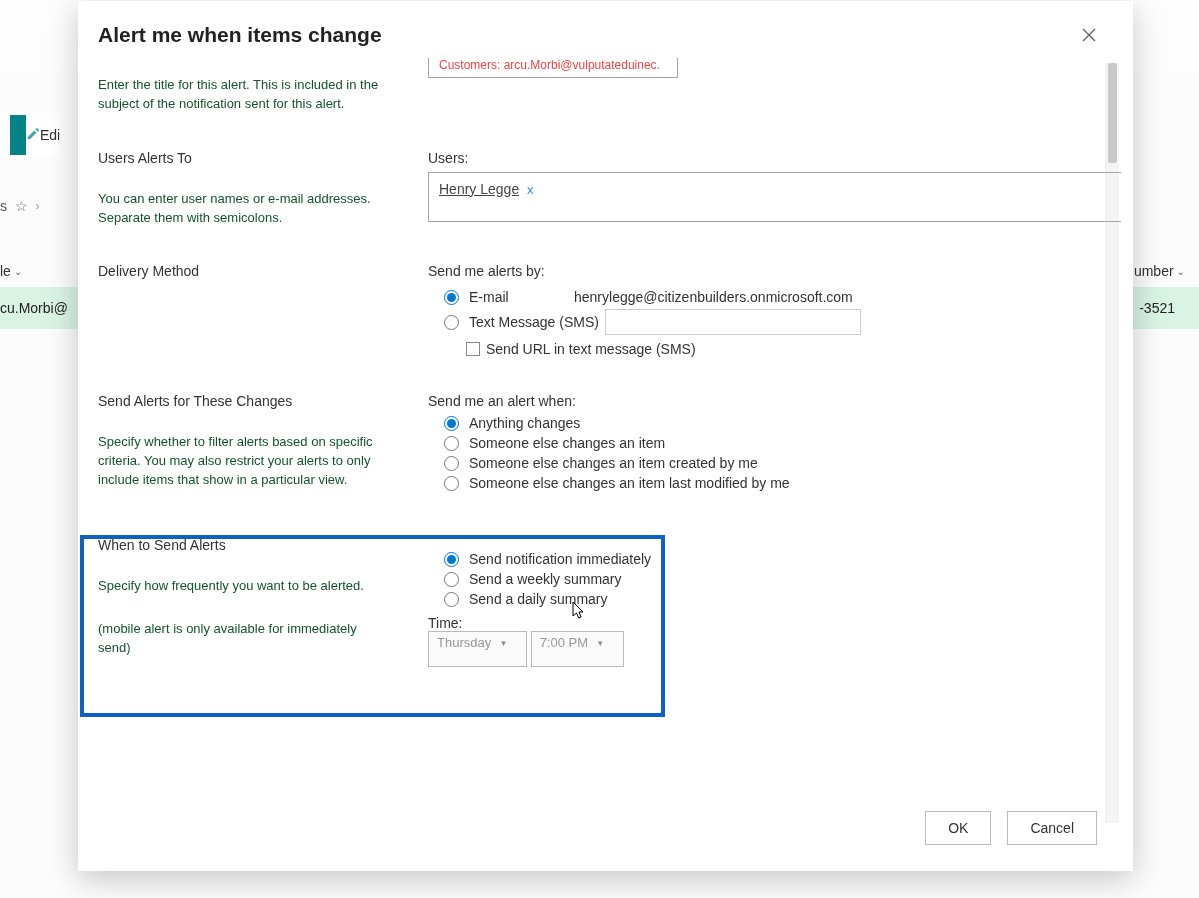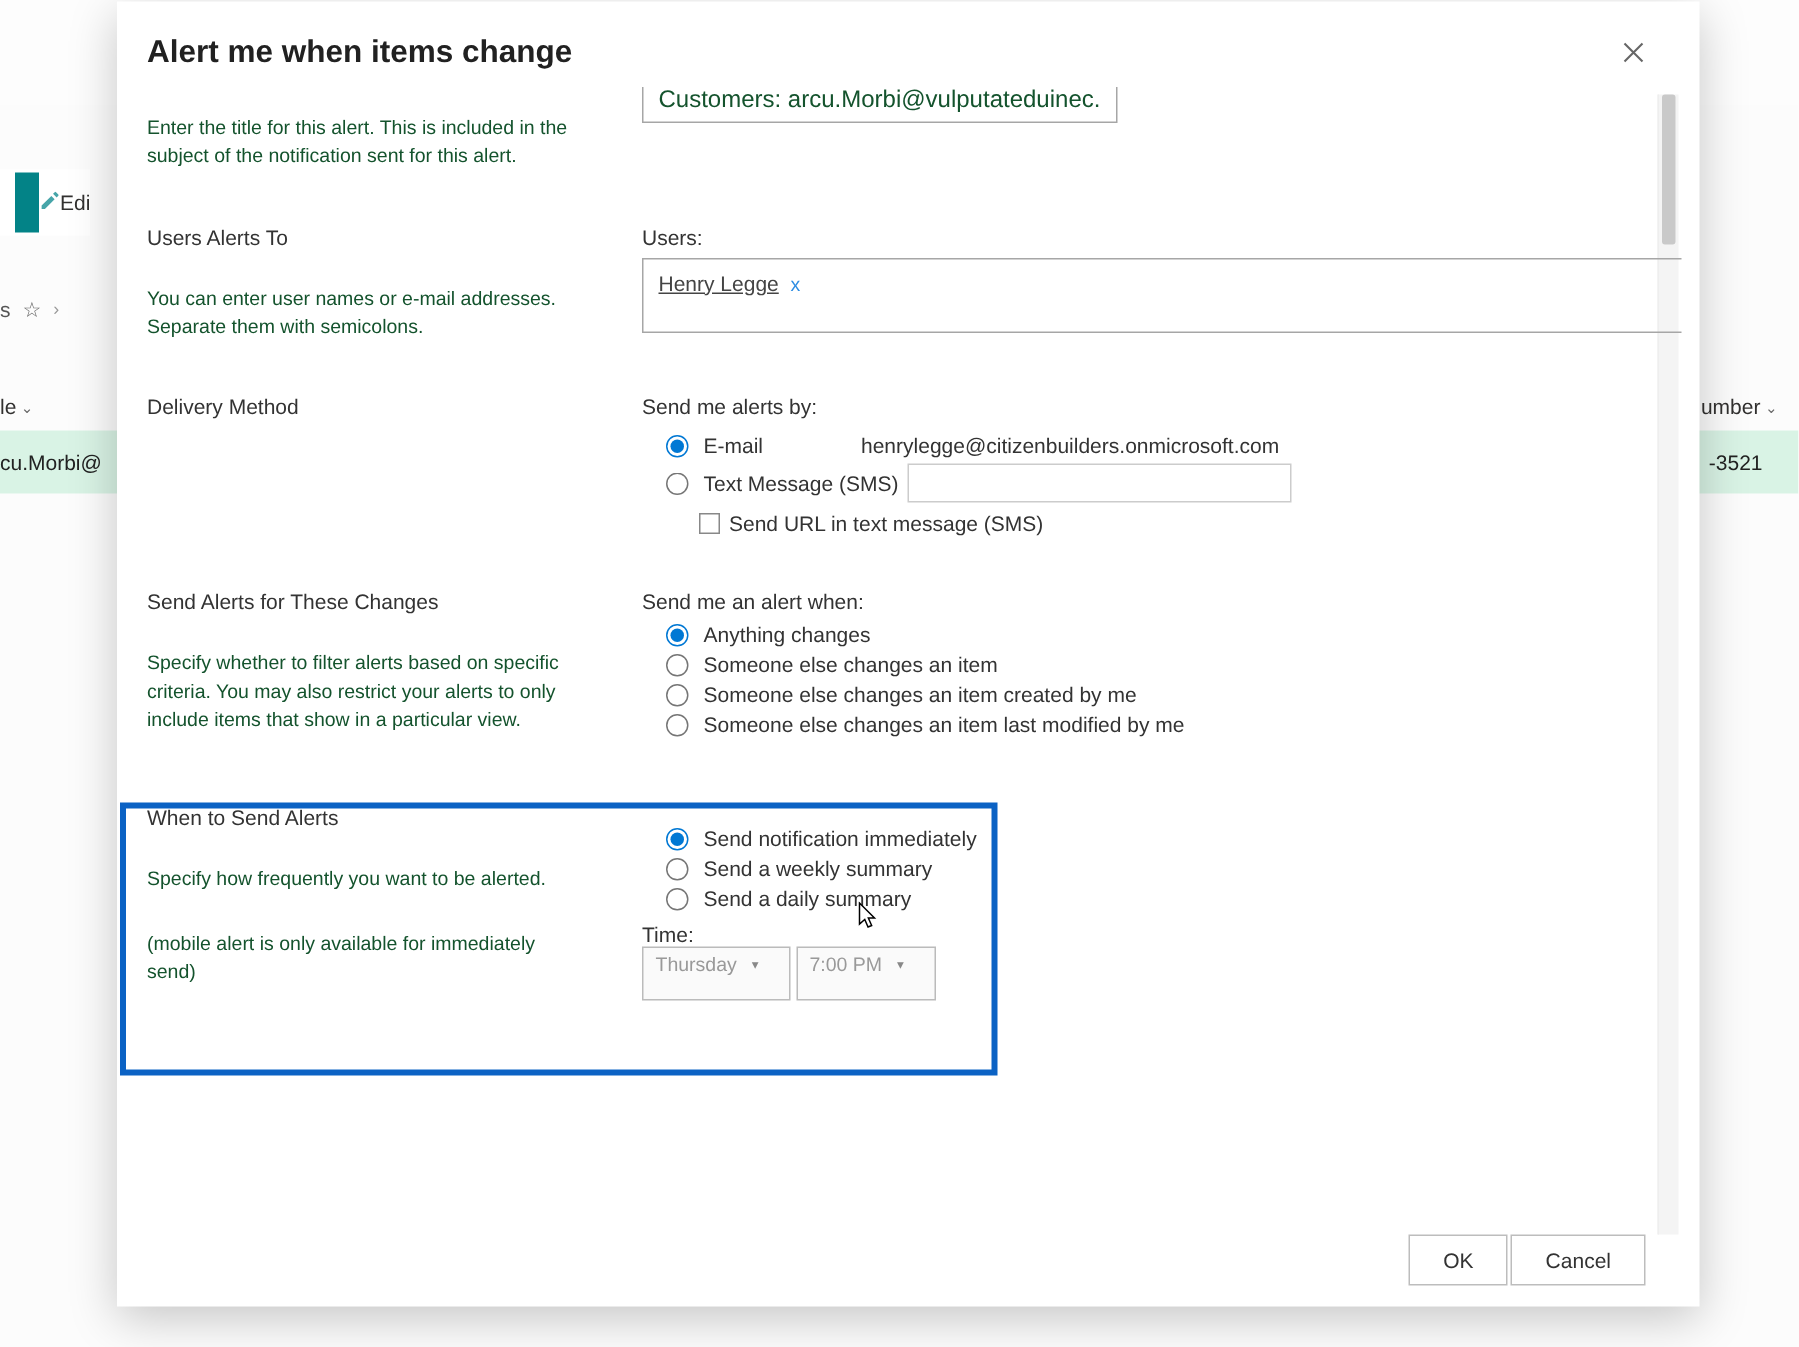--- a/index.html
+++ b/index.html
@@ -34,42 +34,42 @@
   .faux-scroll { position:absolute; right:2px; top:5px; bottom:5px; width:14px; background:#f4f4f4; border-left:1px solid #eee; }
   .faux-thumb { position:absolute; left:2px; right:2px; top:0; height:100px; background:#c9c9c9; border-radius:2px; }
 
   .section { display:flex; gap:40px; padding:14px 0 22px 0; }
   .section-left { width:290px; flex:0 0 290px; }
   .section-left h3 { font-size:14px; font-weight:400; color:#333; margin-bottom:8px; }
   .section-left p { font-size:13px; color:#14532d; line-height:1.45;margin-top:24px; }
   .section-right { flex:1; font-size:14px; color:#333; }
   .cut-title-h3 { color:#888; font-size:13px; margin-bottom:6px; }
 
-  .title-input { display:inline-block; border:1px solid #a6a6a6; padding:5px 10px; font-size:16px; color:#14532d; background:#fff; min-width:250px; }
+  .title-input { display:inline-block; border:1px solid #a6a6a6; padding:5px 10px; font-size:12px; color:#ef4444; background:#fff; min-width:250px; }
 
   .field-label { font-size:14px; color:#333; margin-bottom:6px; display:block; }
   .people-box { border:1px solid #a6a6a6; min-height:50px; padding:8px 10px; width:757px; }
   .chip-name { color:#444; text-decoration:underline; font-size:14px; }
   .chip-x { color:#2e8de3; margin-left:4px; font-size:13px; cursor:pointer; }
 
   .radio-row { display:flex; align-items:center; gap:6px; margin:4px 0; font-size:14px; }
   .radio-group .radio-row input[type=radio] { accent-color:#0078d4; width:15px; height:15px; margin-right:4px;}
   .indent { margin-left:16px; }
   .delivery-email { margin-left:66px; color:#333; font-size:14px; }
   .sms-field { border:1px solid #ccc; height:26px; width:256px; margin-left:6px; background:#fff; }
   .chk-row { display:flex; align-items:center; gap:6px; margin-left:40px; margin-top:6px; font-size:14px; }
   .chk { width:14px; height:14px; border:1px solid #888; display:inline-block; background:#fff; }
 
   .highlight-box { position:absolute; left:2px; top:477px; width:585px; height:182px; border:4px solid #0b62c4; pointer-events:none; }
 
   .time-row { margin-top:8px; }
   .sel { border:1px solid #bbb; color:#999; background:#fafafa; padding:3px 20px 16px 8px; font-size:13px; display:inline-flex; align-items:center; gap:10px; }
   .sel .caret { font-size:9px; color:#888; }
 
-  .footer { position:absolute; right:36px; bottom:14px; display:flex; gap:2px; }
+  .footer { position:absolute; right:36px; bottom:26px; display:flex; gap:16px; }
   .btn { border:1px solid #bdbdbd; background:#fff; padding:8px 22px; font-size:14px; color:#333; cursor:pointer; }
 
   .cursor { position:absolute; left:494px; top:543px; width:16px; height:20px; pointer-events:none; }
 
   .sec-delivery-grid { display:flex; align-items:center;}
 </style>
 </head>
 <body>
 
 <div class="bg-page">

